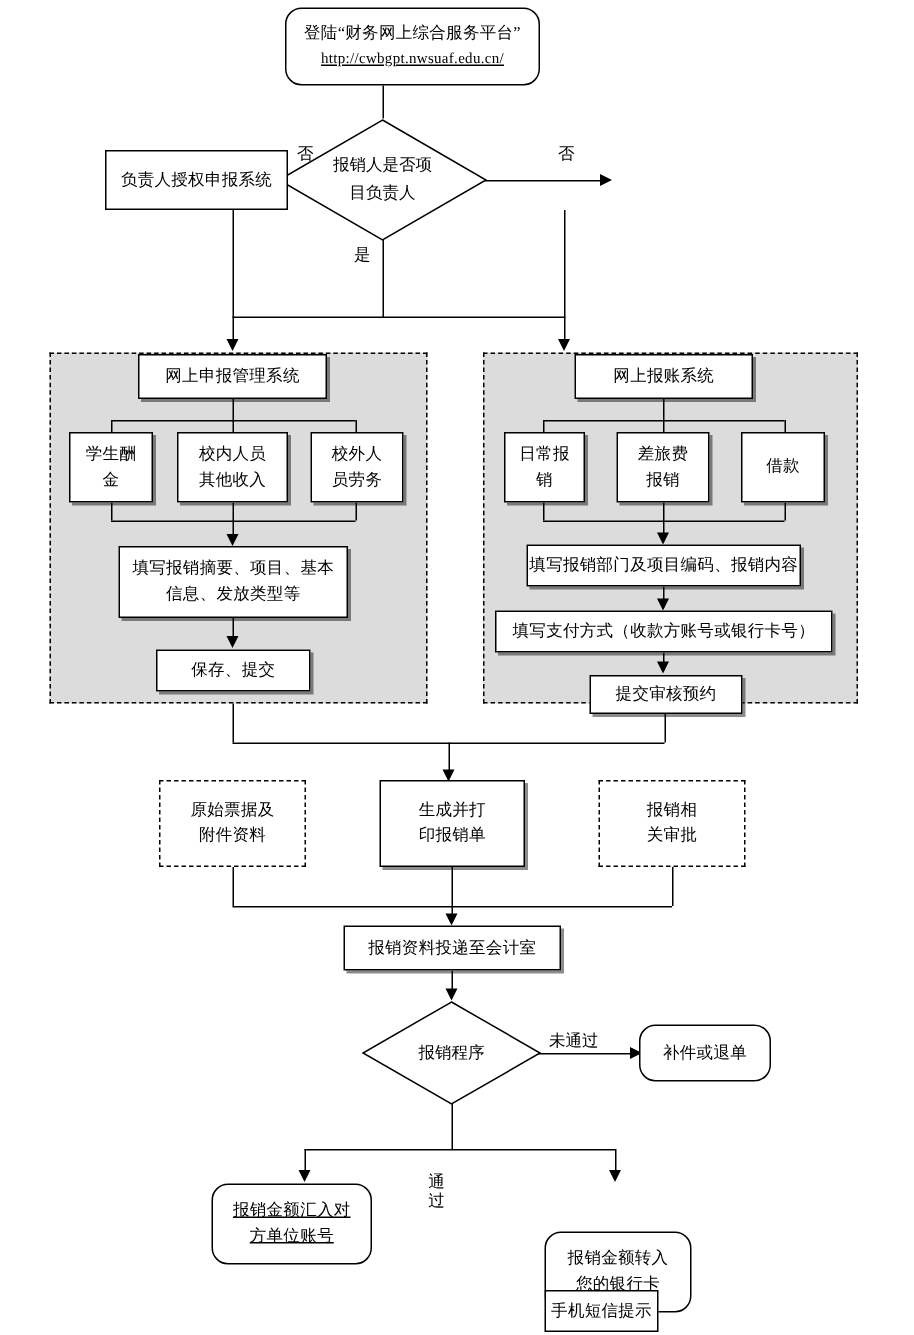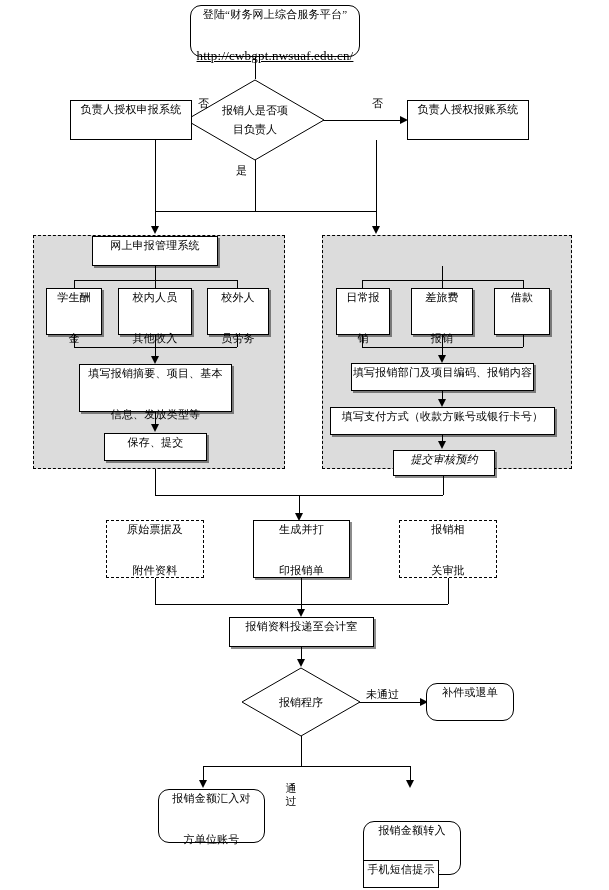--- a/index.html
+++ b/index.html
@@ -16,27 +16,27 @@
     overflow: hidden;
   }
   .node {
     position: absolute;
     box-sizing: border-box;
     border: 1px solid #000;
     background: #ffffff;
     display: flex;
     flex-direction: column;
     align-items: center;
+    justify-content: center;
     text-align: center;
     font-size: 11px;
     line-height: 17px;
     color: #000;
     z-index: 5;
     letter-spacing: 0.2px;
-    gap: 24px;
   }
   .node .ln { display: block; white-space: nowrap; }
   .rounded { border-radius: 11px; }
   .dashed { border: 1px dashed #000; }
   .shadow { box-shadow: 2px 2px 0 rgba(0,0,0,0.45); }
   .panel {
     position: absolute;
     box-sizing: border-box;
     border: 1px dashed #000;
     background: #dcdcdc;
@@ -101,21 +101,21 @@
     display: flex;
     flex-direction: column;
     align-items: center;
     justify-content: center;
     font-size: 11px;
     line-height: 19px;
     text-align: center;
   }
   .url {
     text-decoration: underline;
-    font-size: 13px;
+    font-size: 10px;
   }
   .title-line { font-size: 11px; }
 </style>
 </head>
 <body>
 
 <div id="canvas">
 
   <div class="node rounded" style="left:190px; top:5px; width:170px; height:52px;">
     <span class="ln title-line">登陆“财务网上综合服务平台”</span>
@@ -139,23 +139,20 @@
   <div class="edge-label" style="left:198px; top:97px;">否</div>
 
   <div class="node" style="left:70px; top:100px; width:122px; height:40px;">
     <span class="ln">负责人授权申报系统</span>
   </div>
 
   <div class="line hline" style="left:318px; top:120px; width:84px;"></div>
   <div class="arrow arr-right" style="left:400px; top:116px;"></div>
   <div class="edge-label" style="left:372px; top:97px;">否</div>
 
-  <div class="node" style="left:407px; top:100px; width:122px; height:40px;">
-    <span class="ln">负责人授权报账系统</span>
-  </div>
 
   <div class="line vline" style="left:255px; top:160px; height:52px;"></div>
   <div class="edge-label" style="left:236px; top:164px;">是</div>
 
   <div class="line hline" style="left:155px; top:211px; width:222px;"></div>
 
   <div class="line vline" style="left:155px; top:140px; height:88px;"></div>
   <div class="arrow arr-down" style="left:151px; top:226px;"></div>
 
   <div class="line vline" style="left:376px; top:140px; height:88px;"></div>
@@ -199,20 +196,23 @@
 
   <div class="line vline" style="left:155px; top:412px; height:18px;"></div>
   <div class="arrow arr-down" style="left:151px; top:424px;"></div>
 
   <div class="node shadow" style="left:104px; top:433px; width:103px; height:28px;">
     <span class="ln">保存、提交</span>
   </div>
 
   <div class="panel" style="left:322px; top:235px; width:250px; height:234px;"></div>
 
+  <div class="node shadow" style="left:383px; top:236px; width:119px; height:30px;">
+    <span class="ln">网上报账系统</span>
+  </div>
 
   <div class="line vline" style="left:442px; top:266px; height:14px;"></div>
   <div class="line hline" style="left:362px; top:280px; width:161px;"></div>
   <div class="line vline" style="left:362px; top:280px; height:8px;"></div>
   <div class="line vline" style="left:442px; top:280px; height:8px;"></div>
   <div class="line vline" style="left:523px; top:280px; height:8px;"></div>
 
   <div class="node shadow" style="left:336px; top:288px; width:54px; height:47px;">
     <span class="ln">日常报</span>
     <span class="ln">销</span>
@@ -238,21 +238,21 @@
   <div class="line vline" style="left:442px; top:391px; height:14px;"></div>
   <div class="arrow arr-down" style="left:438px; top:399px;"></div>
 
   <div class="node shadow" style="left:330px; top:407px; width:225px; height:28px;">
     <span class="ln">填写支付方式（收款方账号或银行卡号）</span>
   </div>
 
   <div class="line vline" style="left:442px; top:435px; height:12px;"></div>
   <div class="arrow arr-down" style="left:438px; top:441px;"></div>
 
-  <div class="node shadow" style="left:393px; top:450px; width:102px; height:26px;font-style:italic;">
+  <div class="node shadow" style="left:393px; top:450px; width:102px; height:26px;">
     <span class="ln">提交审核预约</span>
   </div>
 
   <div class="line vline" style="left:155px; top:469px; height:26px;"></div>
   <div class="line vline" style="left:443px; top:469px; height:26px;"></div>
   <div class="line hline" style="left:155px; top:495px; width:288px;"></div>
   <div class="line vline" style="left:299px; top:495px; height:24px;"></div>
   <div class="arrow arr-down" style="left:295px; top:513px;"></div>
 
   <div class="node dashed" style="left:106px; top:520px; width:98px; height:58px;">
@@ -302,21 +302,21 @@
 
   <div class="line vline" style="left:301px; top:736px; height:30px;"></div>
   <div class="edge-label vert" style="left:285px; top:738px;margin-top:44px;">通过</div>
 
   <div class="line hline" style="left:203px; top:766px; width:207px;"></div>
   <div class="line vline" style="left:203px; top:766px; height:20px;"></div>
   <div class="arrow arr-down" style="left:199px; top:780px;"></div>
   <div class="line vline" style="left:410px; top:766px; height:20px;"></div>
   <div class="arrow arr-down" style="left:406px; top:780px;"></div>
 
-  <div class="node rounded" style="left:158px; top:789px; width:107px; height:54px;">
+  <div class="node rounded" style="left:141px; top:789px; width:107px; height:54px;text-decoration:underline;">
     <span class="ln">报销金额汇入对</span>
     <span class="ln">方单位账号</span>
   </div>
 
   <div class="node rounded" style="left:363px; top:821px; width:98px; height:54px;">
     <span class="ln">报销金额转入</span>
     <span class="ln">您的银行卡</span>
   </div>
 
   <div class="line vline" style="left:410px; top:847px; height:14px;"></div>

